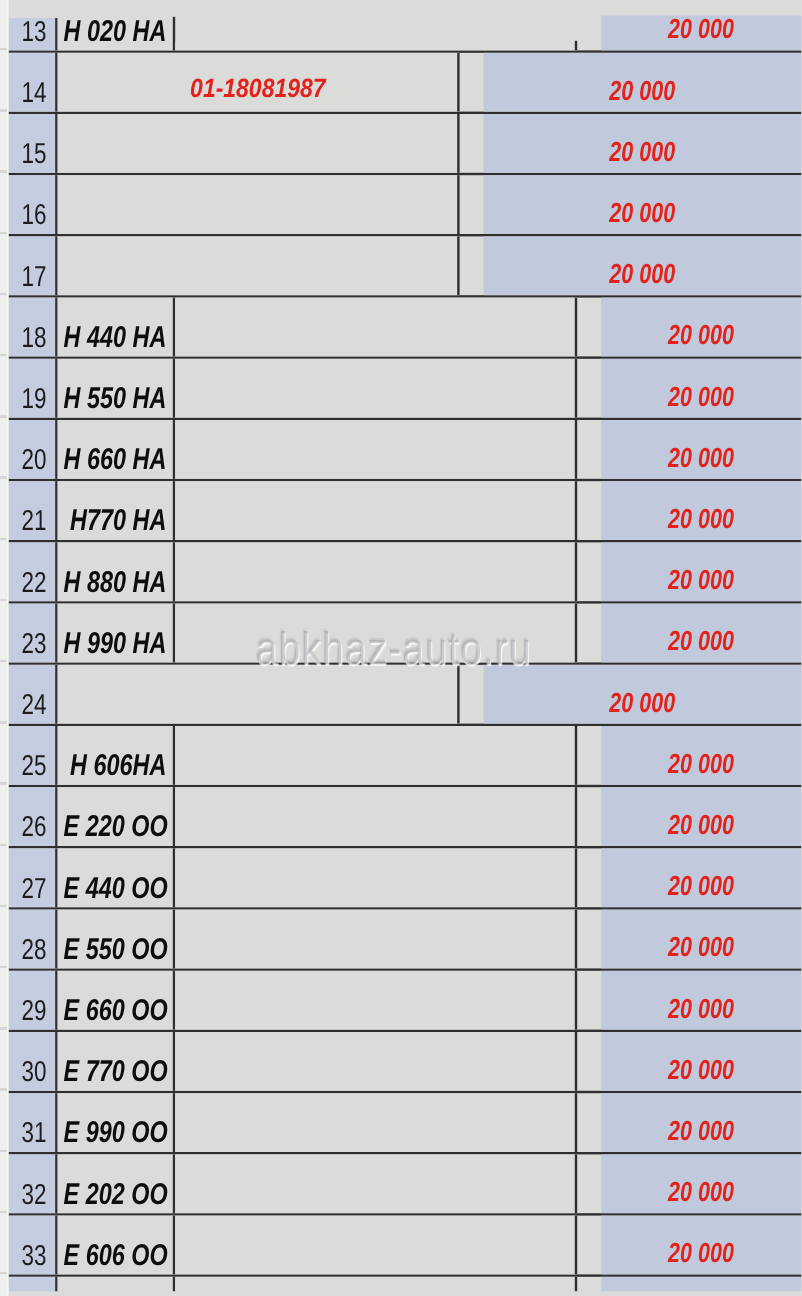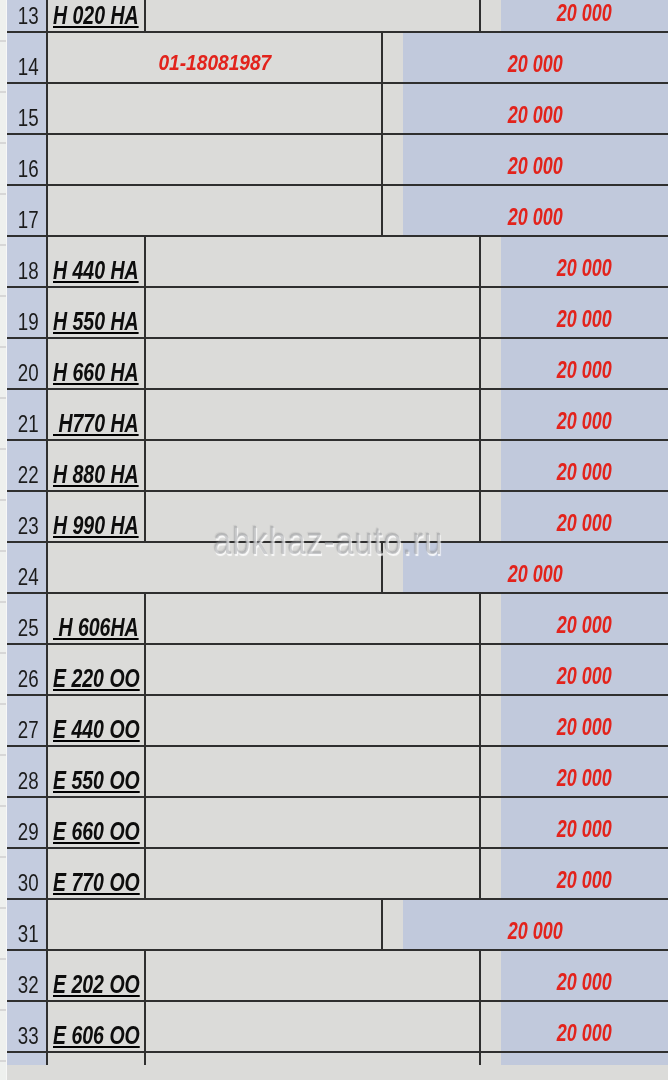--- a/index.html
+++ b/index.html
@@ -22,41 +22,40 @@
     background-image:repeating-linear-gradient(to bottom,
       transparent 0,transparent 40px,
       #d7d7d7 40px,#d7d7d7 42px,
       transparent 42px,transparent 51px);
     border-right:1px solid #f7f7f7;
     z-index:2;
   }
 
   .rows{position:absolute;left:7px;top:0;right:0;z-index:1;}
   .row{display:flex;height:51px;border-bottom:2px solid var(--border-dark);}
-  .row.first{height:33px;}
+  .row.first{height:44px;align-items:flex-end;}
   .row.partial{height:12px;border-bottom:none;}
 
   .cell{display:flex;align-items:flex-end;padding-bottom:3px;overflow:hidden;}
   .cell .t{line-height:1;white-space:pre;}
 
   .cell.num{
     width:41px;background:var(--col-blue);
     border-right:2px solid var(--border-dark);
     justify-content:flex-end;padding-right:7px;
   }
   .cell.num .t{
     font-size:24px;color:#1c1c1c;
     transform:scaleX(0.78);transform-origin:right bottom;
   }
 
   .cell.plate{
     width:98px;background:var(--cell-gray);
     border-right:2px solid var(--border-dark);
     padding-left:5px;
-    text-decoration:underline;
   }
   .cell.plate .t{
     font-size:25px;font-weight:bold;font-style:italic;color:#0d0d0d;
     transform:scaleX(0.78);transform-origin:left bottom;
   }
 
   .cell.note{
     width:335px;background:var(--cell-gray);
     border-right:2px solid var(--border-dark);
     justify-content:center;padding-bottom:8px;
@@ -325,20 +324,23 @@
           <span class="t"></span>
         </div>
       <div class="cell price">
           <span class="t">20 000</span>
         </div>
     </div>
       <div class="row">
       <div class="cell num">
           <span class="t">31</span>
         </div>
+      <div class="cell plate">
+          <span class="t">E 990 OO</span>
+        </div>
       <div class="cell note">
           <span class="t"></span>
         </div>
       <div class="cell price">
           <span class="t">20 000</span>
         </div>
     </div>
       <div class="row">
       <div class="cell num">
           <span class="t">32</span>

